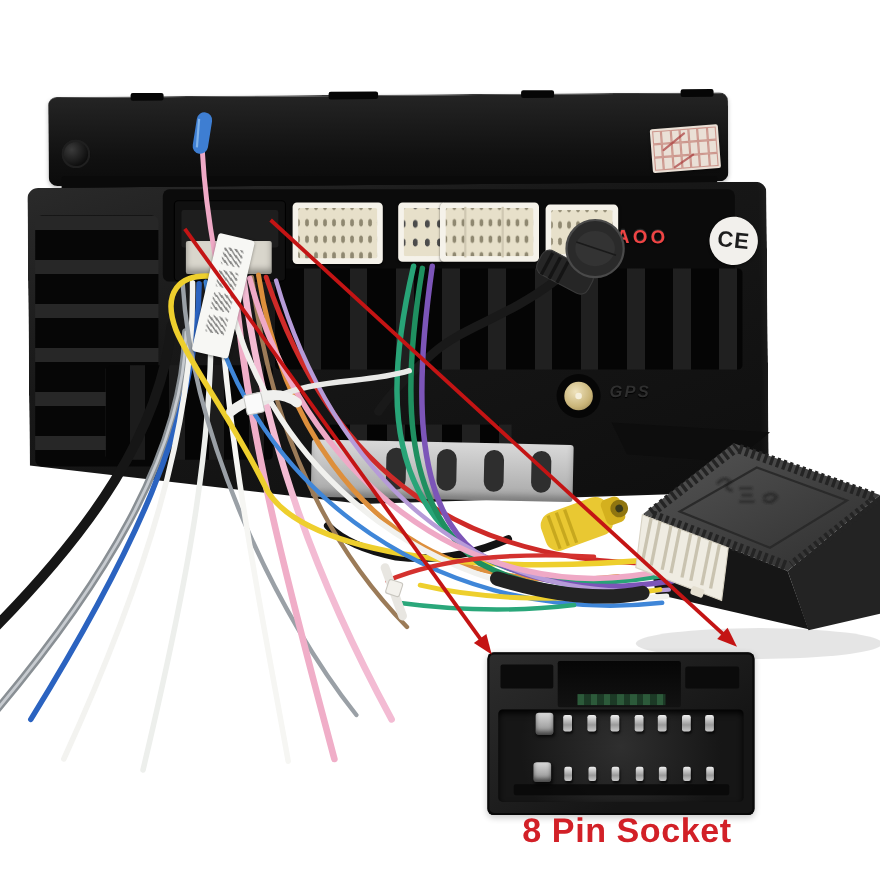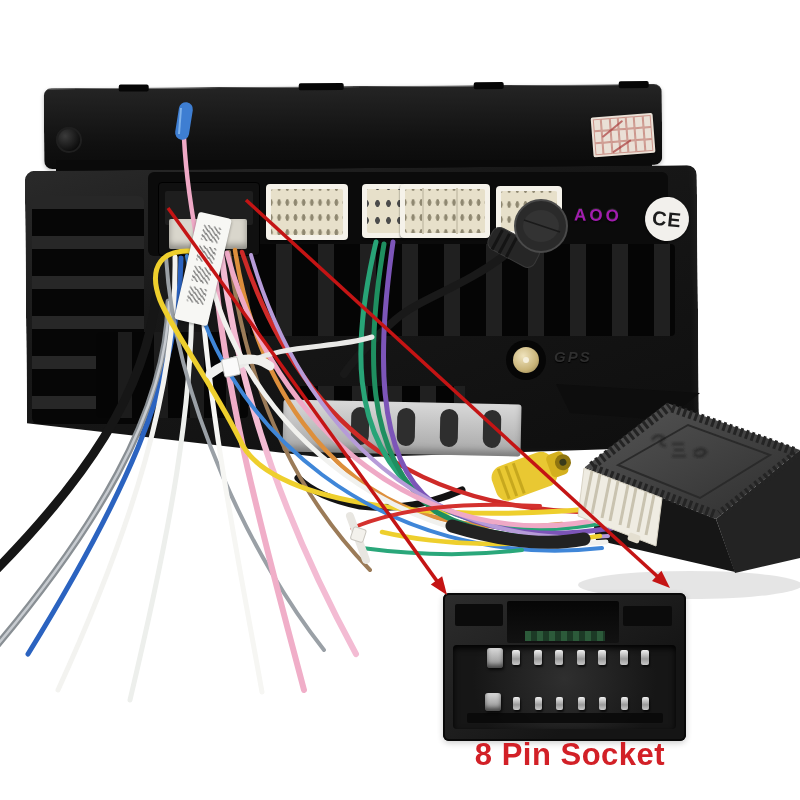--- a/index.html
+++ b/index.html
@@ -61,21 +61,21 @@
     box-shadow:inset 0 -5px 6px rgba(0,0,0,.25);}
   .bracket-slot{position:absolute;top:6px;width:18px;height:38px;background:#2e2e2e;border-radius:9px;}
 
   .gps-wrap{left:506px;top:338px;width:90px;height:44px;font-style:italic;}
   .gps-ring{position:absolute;left:0;top:2px;width:40px;height:40px;border-radius:50%;background:#060606;}
   .gps-gold{position:absolute;left:7px;top:9px;width:26px;height:26px;border-radius:50%;
     background:radial-gradient(circle at 40% 35%,#efe3bd,#c9b478 60%,#8d7a4a);}
   .gps-pin{position:absolute;left:17px;top:19px;width:6px;height:6px;border-radius:50%;background:#f5efdb;}
   .gps-text{position:absolute;left:48px;top:10px;font-size:15px;font-weight:bold;color:#2f2f2f;
     letter-spacing:2px;text-shadow:0 1px 1px #000;}
-  .emboss-code{left:574px;top:206px;font-size:17px;font-weight:bold;color:#a21caf;letter-spacing:3px;
+  .emboss-code{left:560px;top:206px;font-size:17px;font-weight:bold;color:#ef4444;letter-spacing:3px;
     text-shadow:0 -1px 1px rgba(255,255,255,.15),0 1px 2px rgba(0,0,0,.9);transform:rotate(1deg);}
   .ce-mark{left:645px;top:197px;width:44px;height:44px;border-radius:50%;background:#f2f0ec;
     display:flex;align-items:center;justify-content:center;transform:rotate(6deg);
     font-size:20px;font-weight:bold;color:#1d1d1d;letter-spacing:1px;box-shadow:0 1px 2px rgba(0,0,0,.5);}
 
   
   .wire-tag{left:186px;top:214px;width:34px;height:110px;background:#f7f7f4;border-radius:3px;
     transform:rotate(13deg);box-shadow:0 1px 3px rgba(0,0,0,.4);padding-top:6px;box-sizing:border-box;}
   .tag-glyph{width:18px;height:16px;margin:5px auto;border-radius:2px;opacity:.7;filter:blur(.4px);
     background:repeating-linear-gradient(40deg,rgba(60,60,60,.85) 0 1.5px,transparent 1.5px 3.6px);}

